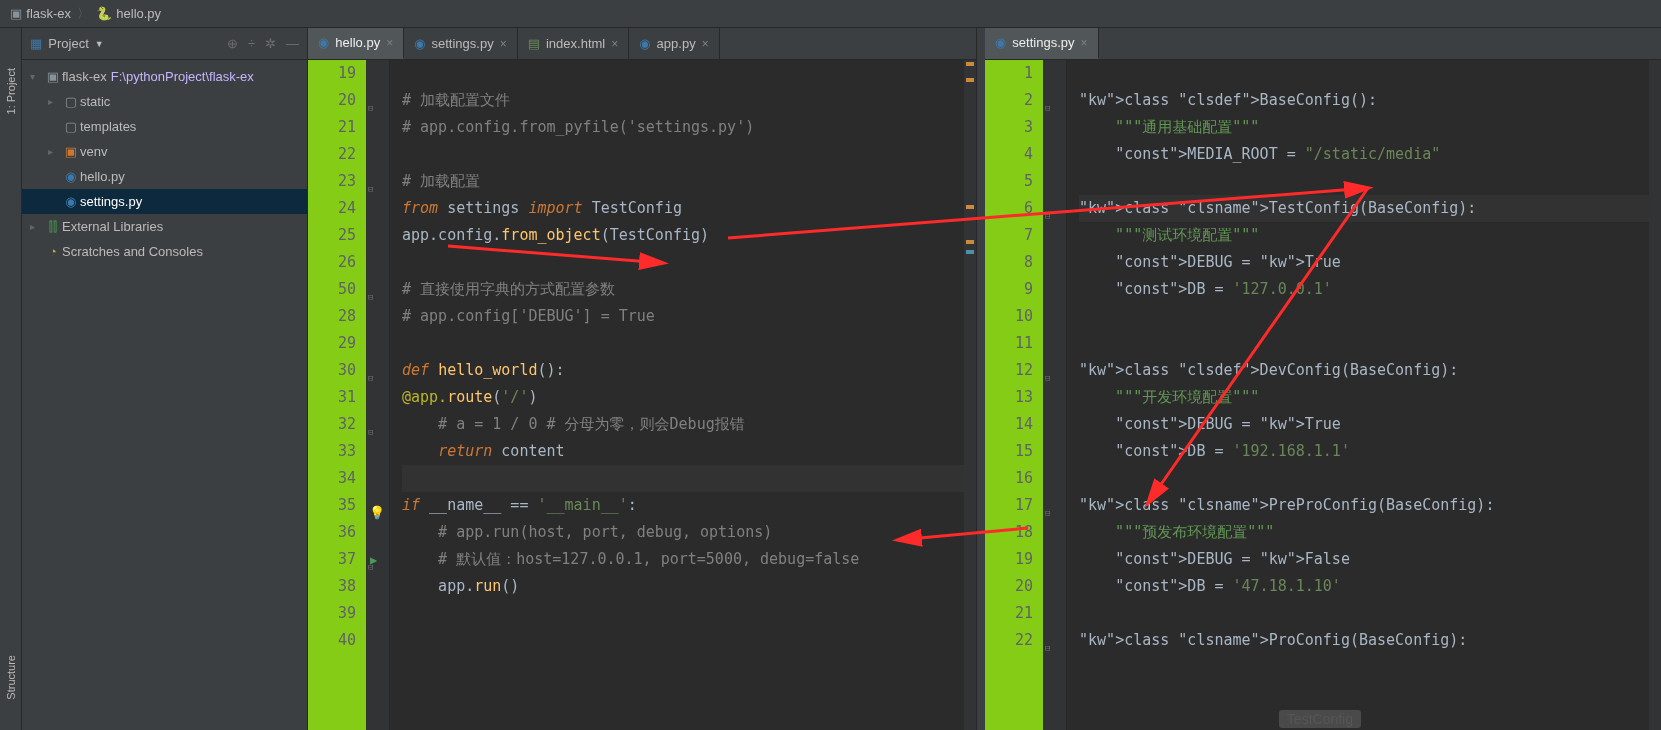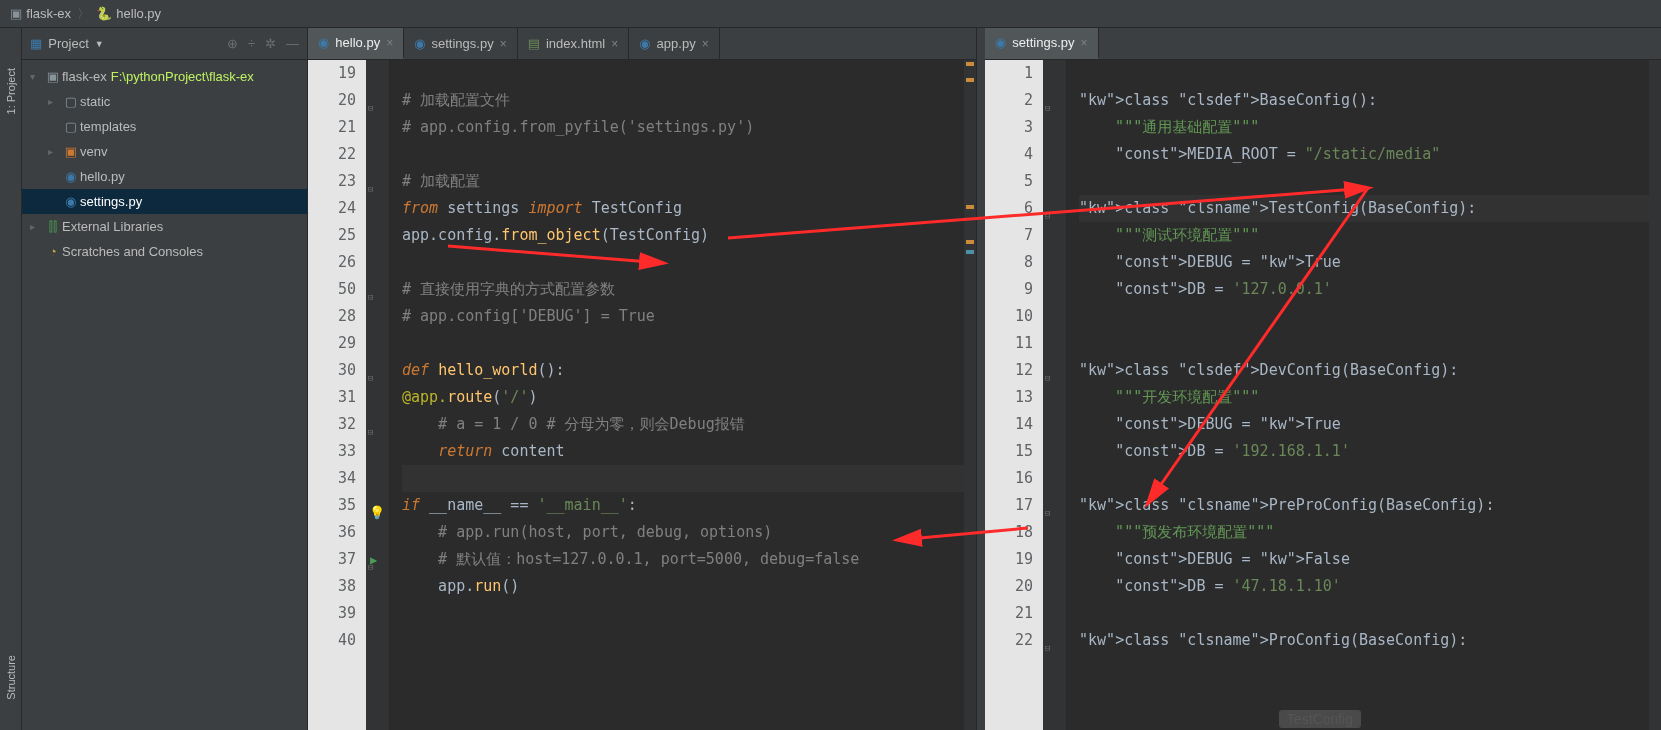--- a/index.html
+++ b/index.html
@@ -90,21 +90,21 @@
   align-items: center;
   height: 25px;
   padding-left: 8px;
   color: #bbbbbb;
   cursor: pointer;
   white-space: nowrap;
 }
 .tree-item.selected { background: #0d293e; color: #fff; }
 .tree-arrow { width: 14px; color: #666; font-size: 10px; display: inline-block; }
 .tree-icon { width: 18px; display: inline-flex; justify-content: center; }
-.tree-path { color: #bef264; margin-left: 4px; }
+.tree-path { color: #c4b5fd; margin-left: 4px; }
 .tree-folder-icon { color: #87939a; }
 .tree-venv-icon { color: #cc7832; }
 .tree-python-icon { color: #3c79aa; }
 .tree-lib-icon { color: #499C54; }
 .editor-area {
   flex: 1;
   display: flex;
   background: #2b2b2b;
 }
 .editor-split {
@@ -142,21 +142,21 @@
 .code-view {
   flex: 1;
   display: flex;
   overflow: hidden;
   font-family: 'Consolas', 'Monaco', monospace;
   font-size: 15px;
   line-height: 27px;
 }
 .gutter {
   width: 58px;
-  background: #e5e5e5;
+  background: #84cc16;
   color: #606366;
   text-align: right;
   padding: 0 10px 0 0;
   user-select: none;
   position: relative;
 }
 .gutter2 {
   width: 24px;
   background: #313335;
   position: relative;

